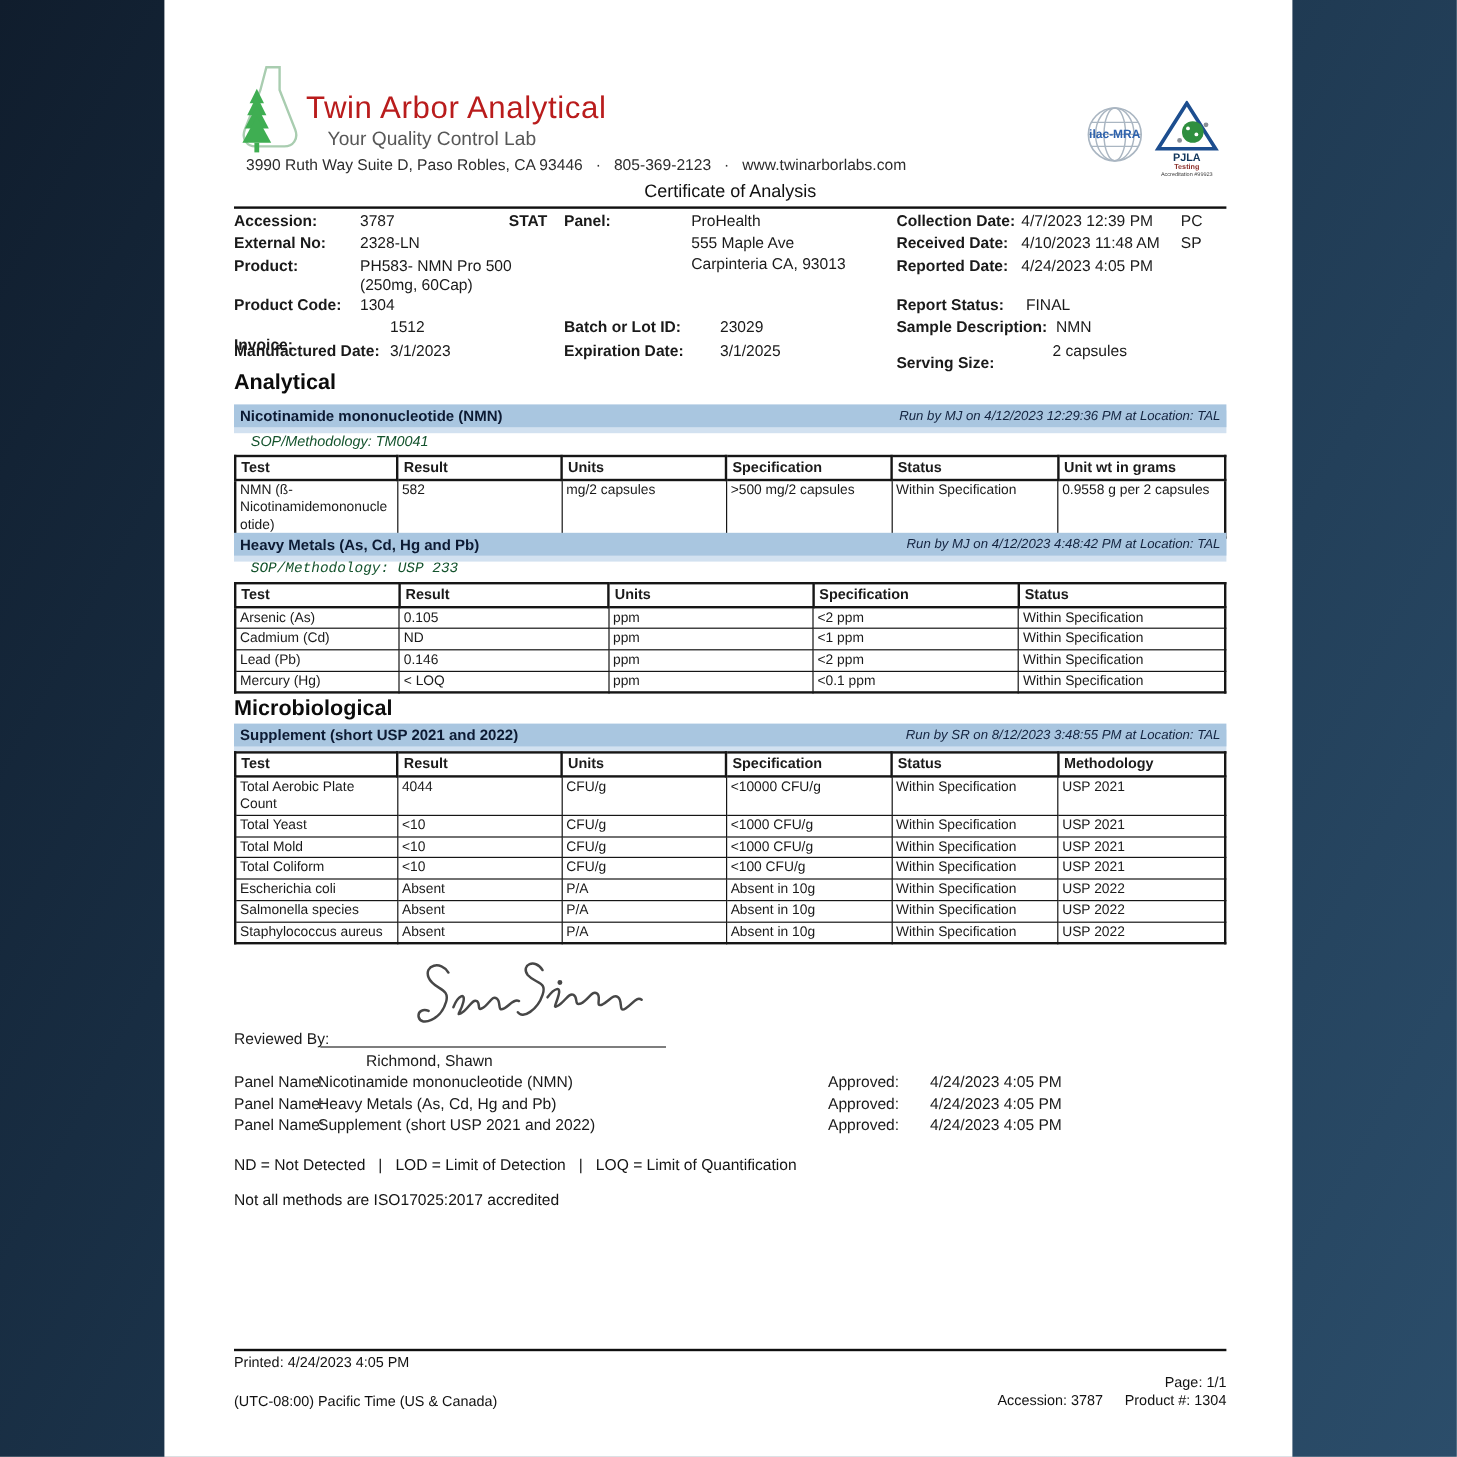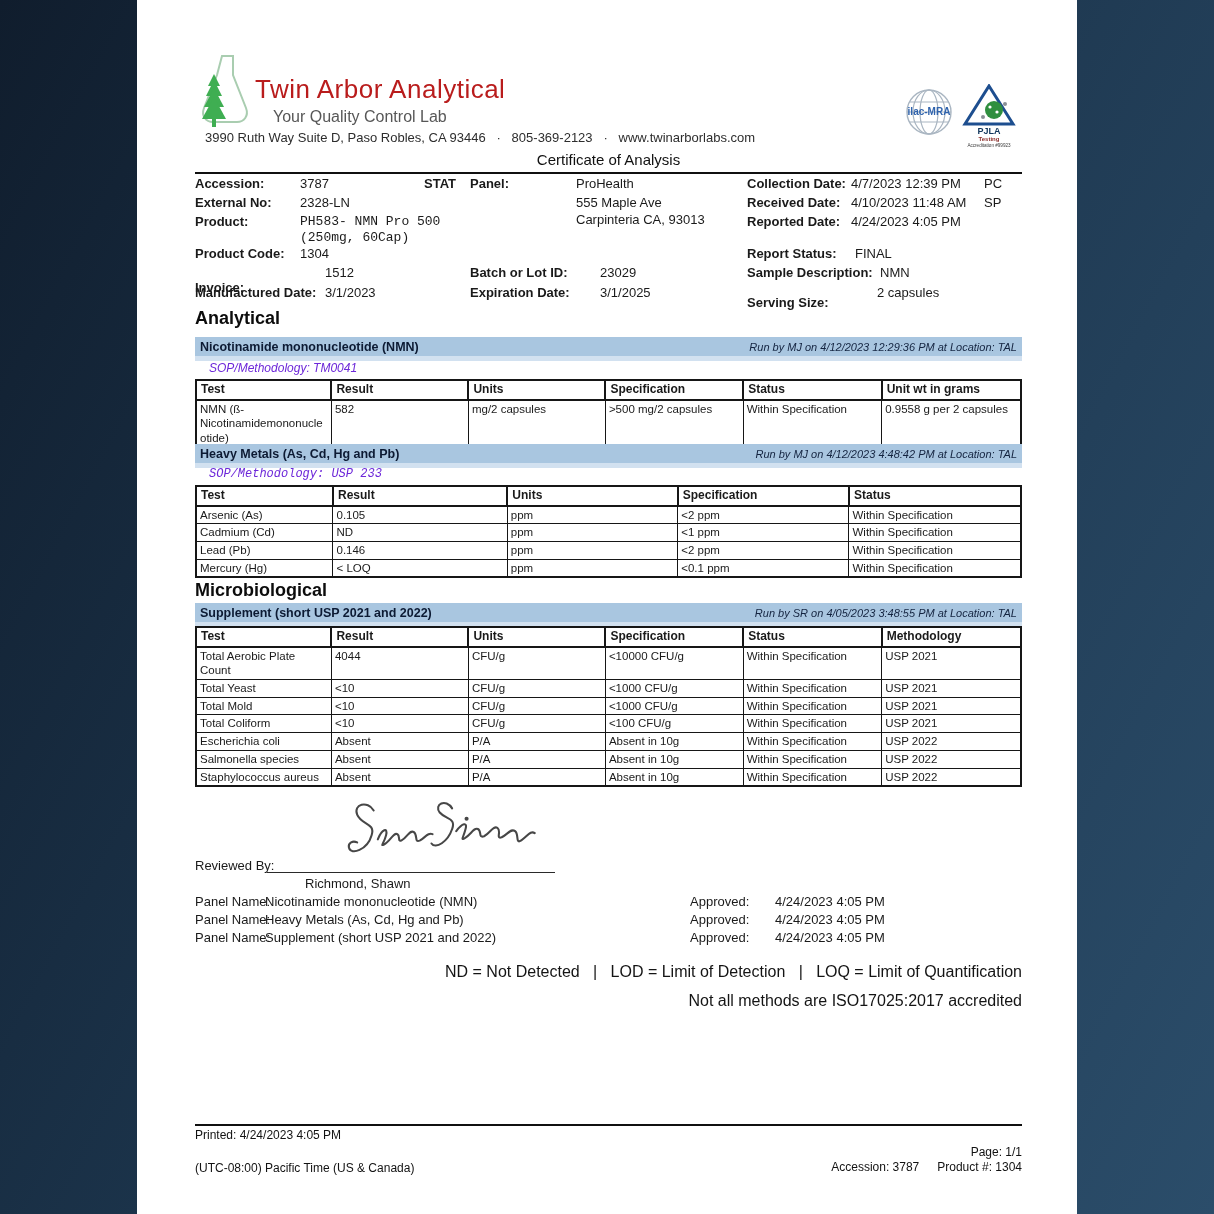--- a/index.html
+++ b/index.html
@@ -5,42 +5,42 @@
   html,body{margin:0;padding:0;}
   body{
     width:1214px;height:1214px;position:relative;overflow:hidden;
     background:linear-gradient(118deg,#101d2d 0%,#1b334a 42%,#2b4d6a 100%);
     font-family:"Liberation Sans",sans-serif;color:#1a1a1a;
   }
   .page{position:absolute;left:137px;top:0;width:940px;height:1214px;background:#ffffff;}
   .content{position:absolute;left:58px;top:0;width:827px;height:100%;}
   .abs{position:absolute;white-space:nowrap;font-size:13px;line-height:1.2;}
   .b{font-weight:bold;}
-  .wrap{white-space:normal;font-family:Liberation Mono, monospace;}
+  .wrap{white-space:normal;}
   .brand{position:absolute;left:60px;top:74px;font-size:26px;color:#b91c1c;letter-spacing:.5px;}
   .tagline{position:absolute;left:78px;top:108px;font-size:16px;color:#575757;}
   .address{position:absolute;left:10px;top:130px;font-size:13px;color:#2d2d2d;white-space:pre;}
   .coa-title{position:absolute;left:0;top:151px;width:100%;text-align:center;font-size:15px;color:#111;}
   .hr{position:absolute;left:0;width:100%;border-top:2px solid #101010;}
   .sect{position:absolute;font-size:18px;font-weight:bold;color:#0c0c0c;}
   .banner{
     position:absolute;left:0;width:100%;height:19px;background:#a9c6e0;
     box-shadow:0 5px 0 0 #d2e1f0;display:flex;align-items:center;
     justify-content:space-between;padding:0 5px;box-sizing:border-box;
   }
   .banner .bt{font-size:12.5px;font-weight:bold;color:#0c1a33;white-space:nowrap;}
   .banner .rb{font-size:11px;font-style:italic;color:#142440;white-space:nowrap;}
-  .sop{position:absolute;left:14px;font-size:12px;font-style:italic;color:#6d28d9;white-space:nowrap;}
+  .sop{position:absolute;left:14px;font-size:12px;font-style:italic;color:#14532d;white-space:nowrap;}
   table.rpt{
     position:absolute;left:0;width:100%;border-collapse:collapse;table-layout:fixed;
     font-size:11.5px;background:#fff;border:2px solid #161616;
   }
   .rpt th{border:2px solid #161616;font-size:12px;text-align:left;padding:1px 4px;line-height:1.3;white-space:nowrap;overflow:hidden;}
   .rpt td{border:1.4px solid #161616;padding:1px 3px;line-height:1.28;overflow-wrap:anywhere;vertical-align:top;}
-  .legend{position:absolute;left:0;width:100%;text-align:right;font-size:16px;white-space:pre;color:#141414;}
+  .legend{position:absolute;left:0;width:100%;text-align:left;font-size:13px;white-space:pre;color:#141414;}
   .foot{font-size:12px;color:#121212;}
   .fright{position:absolute;right:0;text-align:right;}
   .sigline{position:absolute;left:72px;top:872px;width:288px;border-bottom:1.5px solid #2a2a2a;height:0;}
   svg{display:block;}
 </style>
 </head>
 <body>
 
 <div class="page">
   <div class="content">
@@ -196,21 +196,21 @@
             <td>&lt;0.1 ppm</td>
             <td>Within Specification</td>
           </tr>
         </tbody>
       </table>
 
     <div class="sect" style="left:0;top:580px;">Microbiological</div>
 
     <div class="banner" style="top:603px;">
       <span class="bt">Supplement (short USP 2021 and 2022)</span>
-      <span class="rb">Run by SR on 4/05/2023 3:48:55 PM at Location: TAL</span>
+      <span class="rb">Run by SR on 8/12/2023 3:48:55 PM at Location: TAL</span>
     </div>
     <table class="rpt" style="top:626px;">
         <thead>
           <tr>
             <th style="width: 16.4%;">Test</th>
             <th style="width: 16.6%;">Result</th>
             <th style="width: 16.6%;">Units</th>
             <th style="width: 16.7%;">Specification</th>
             <th style="width: 16.8%;">Status</th>
             <th style="width: 16.9%;">Methodology</th>

